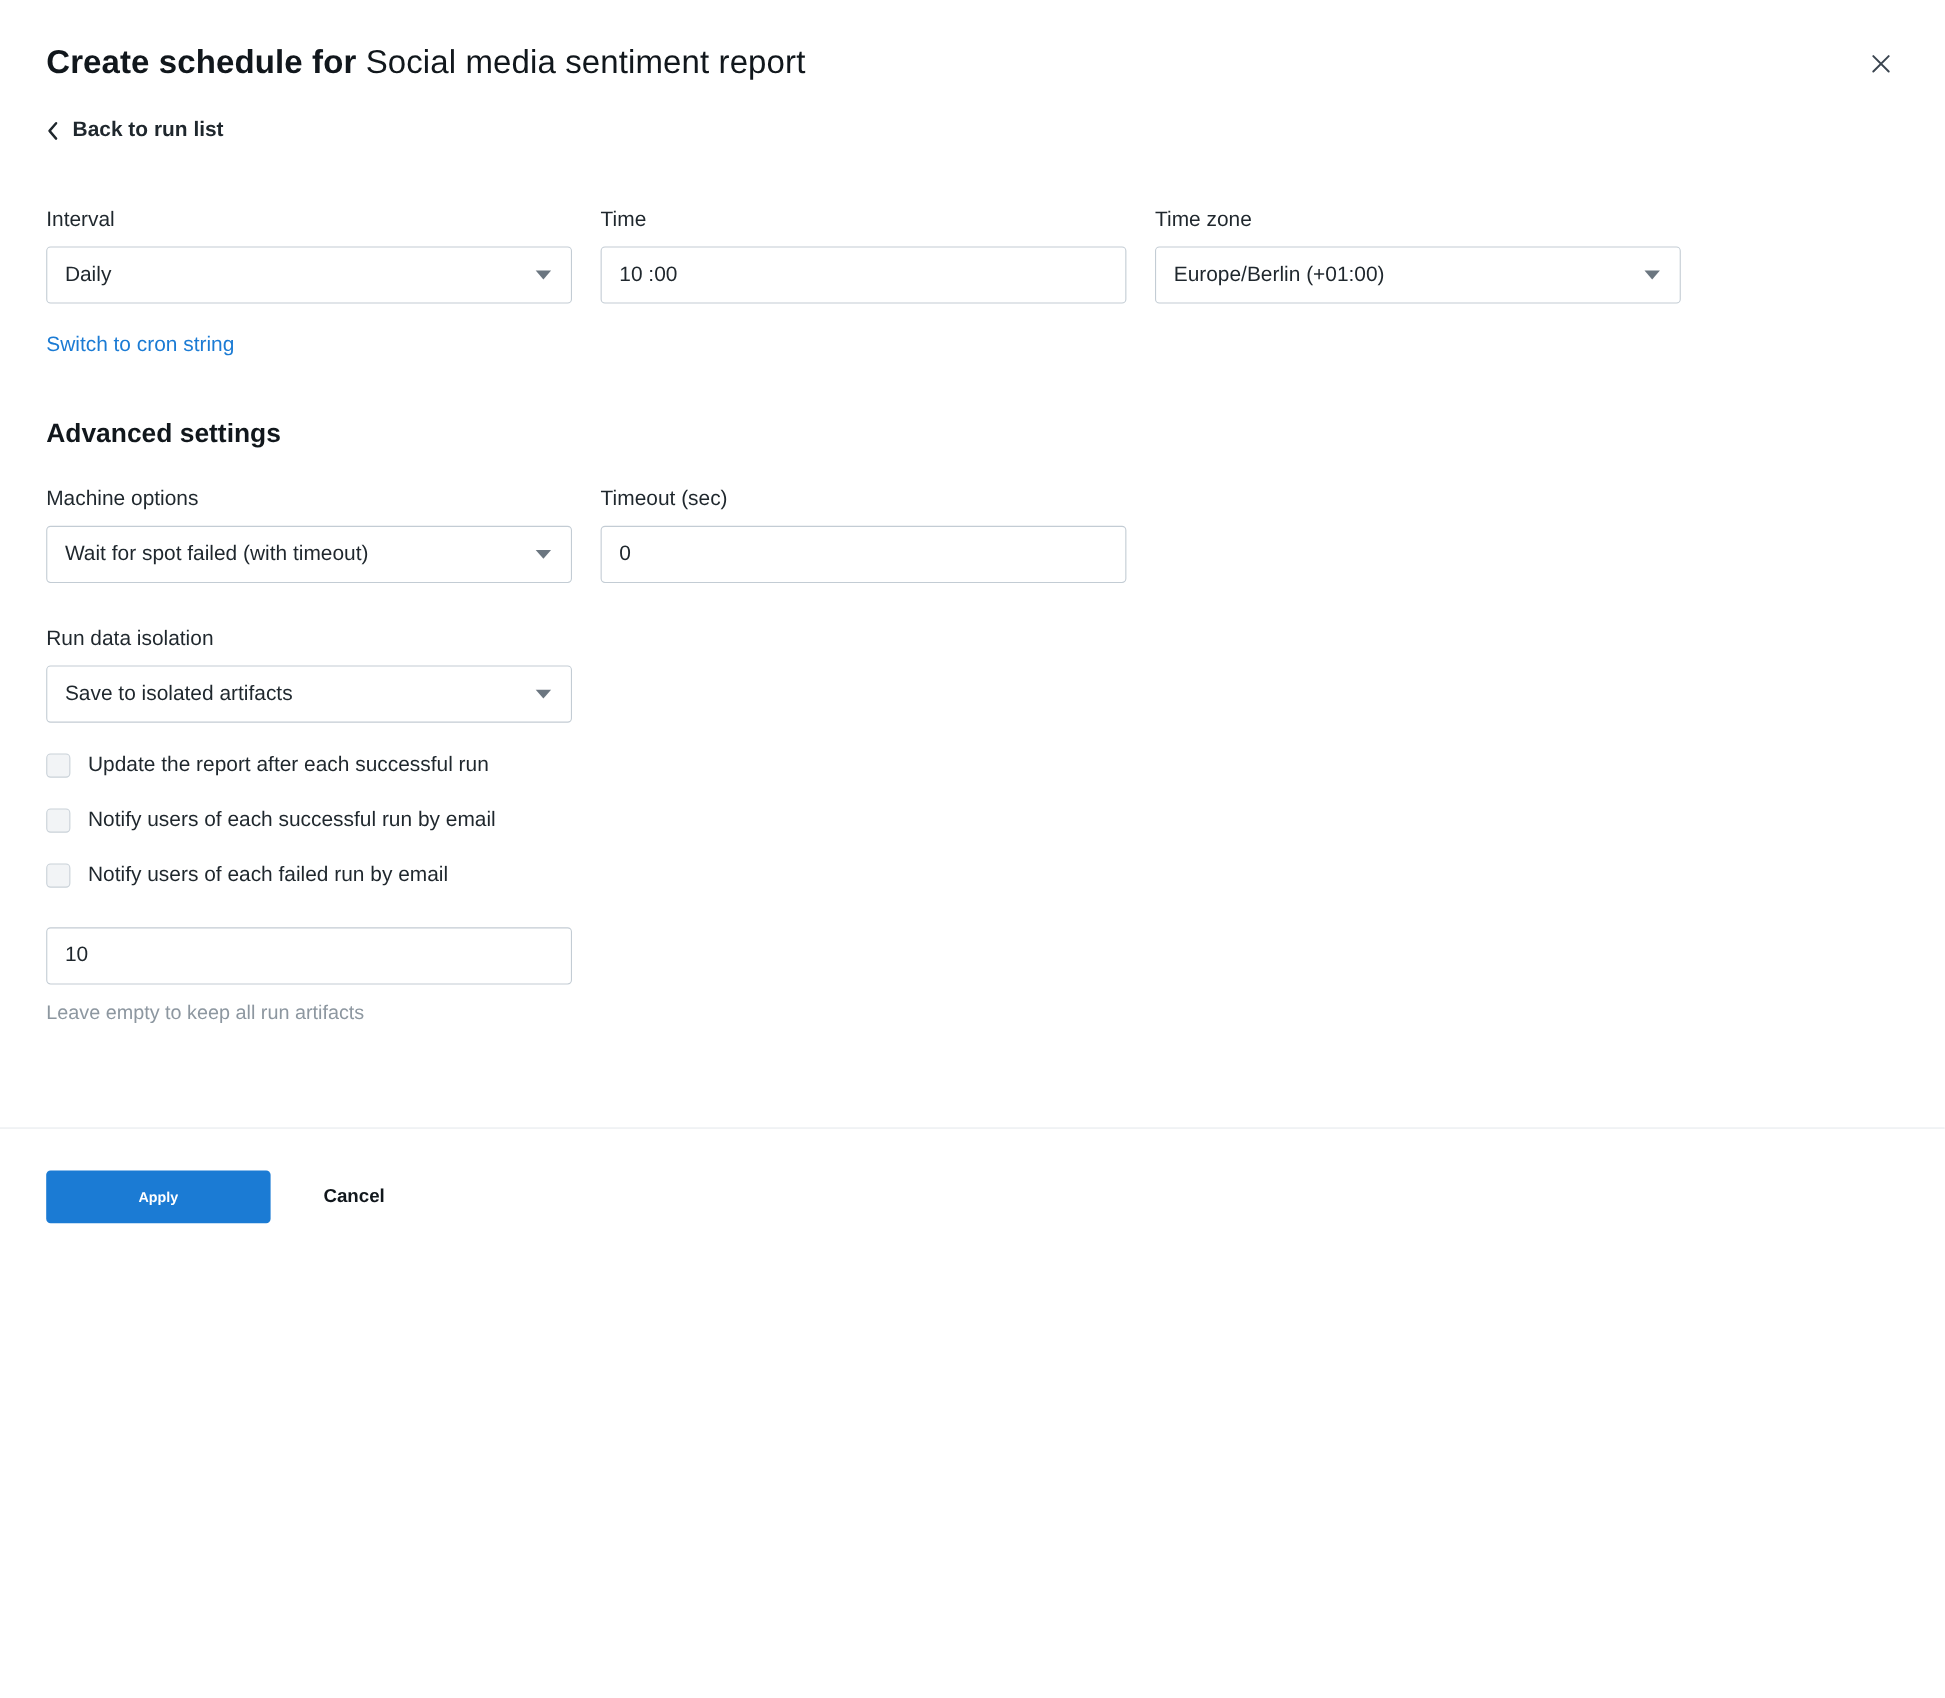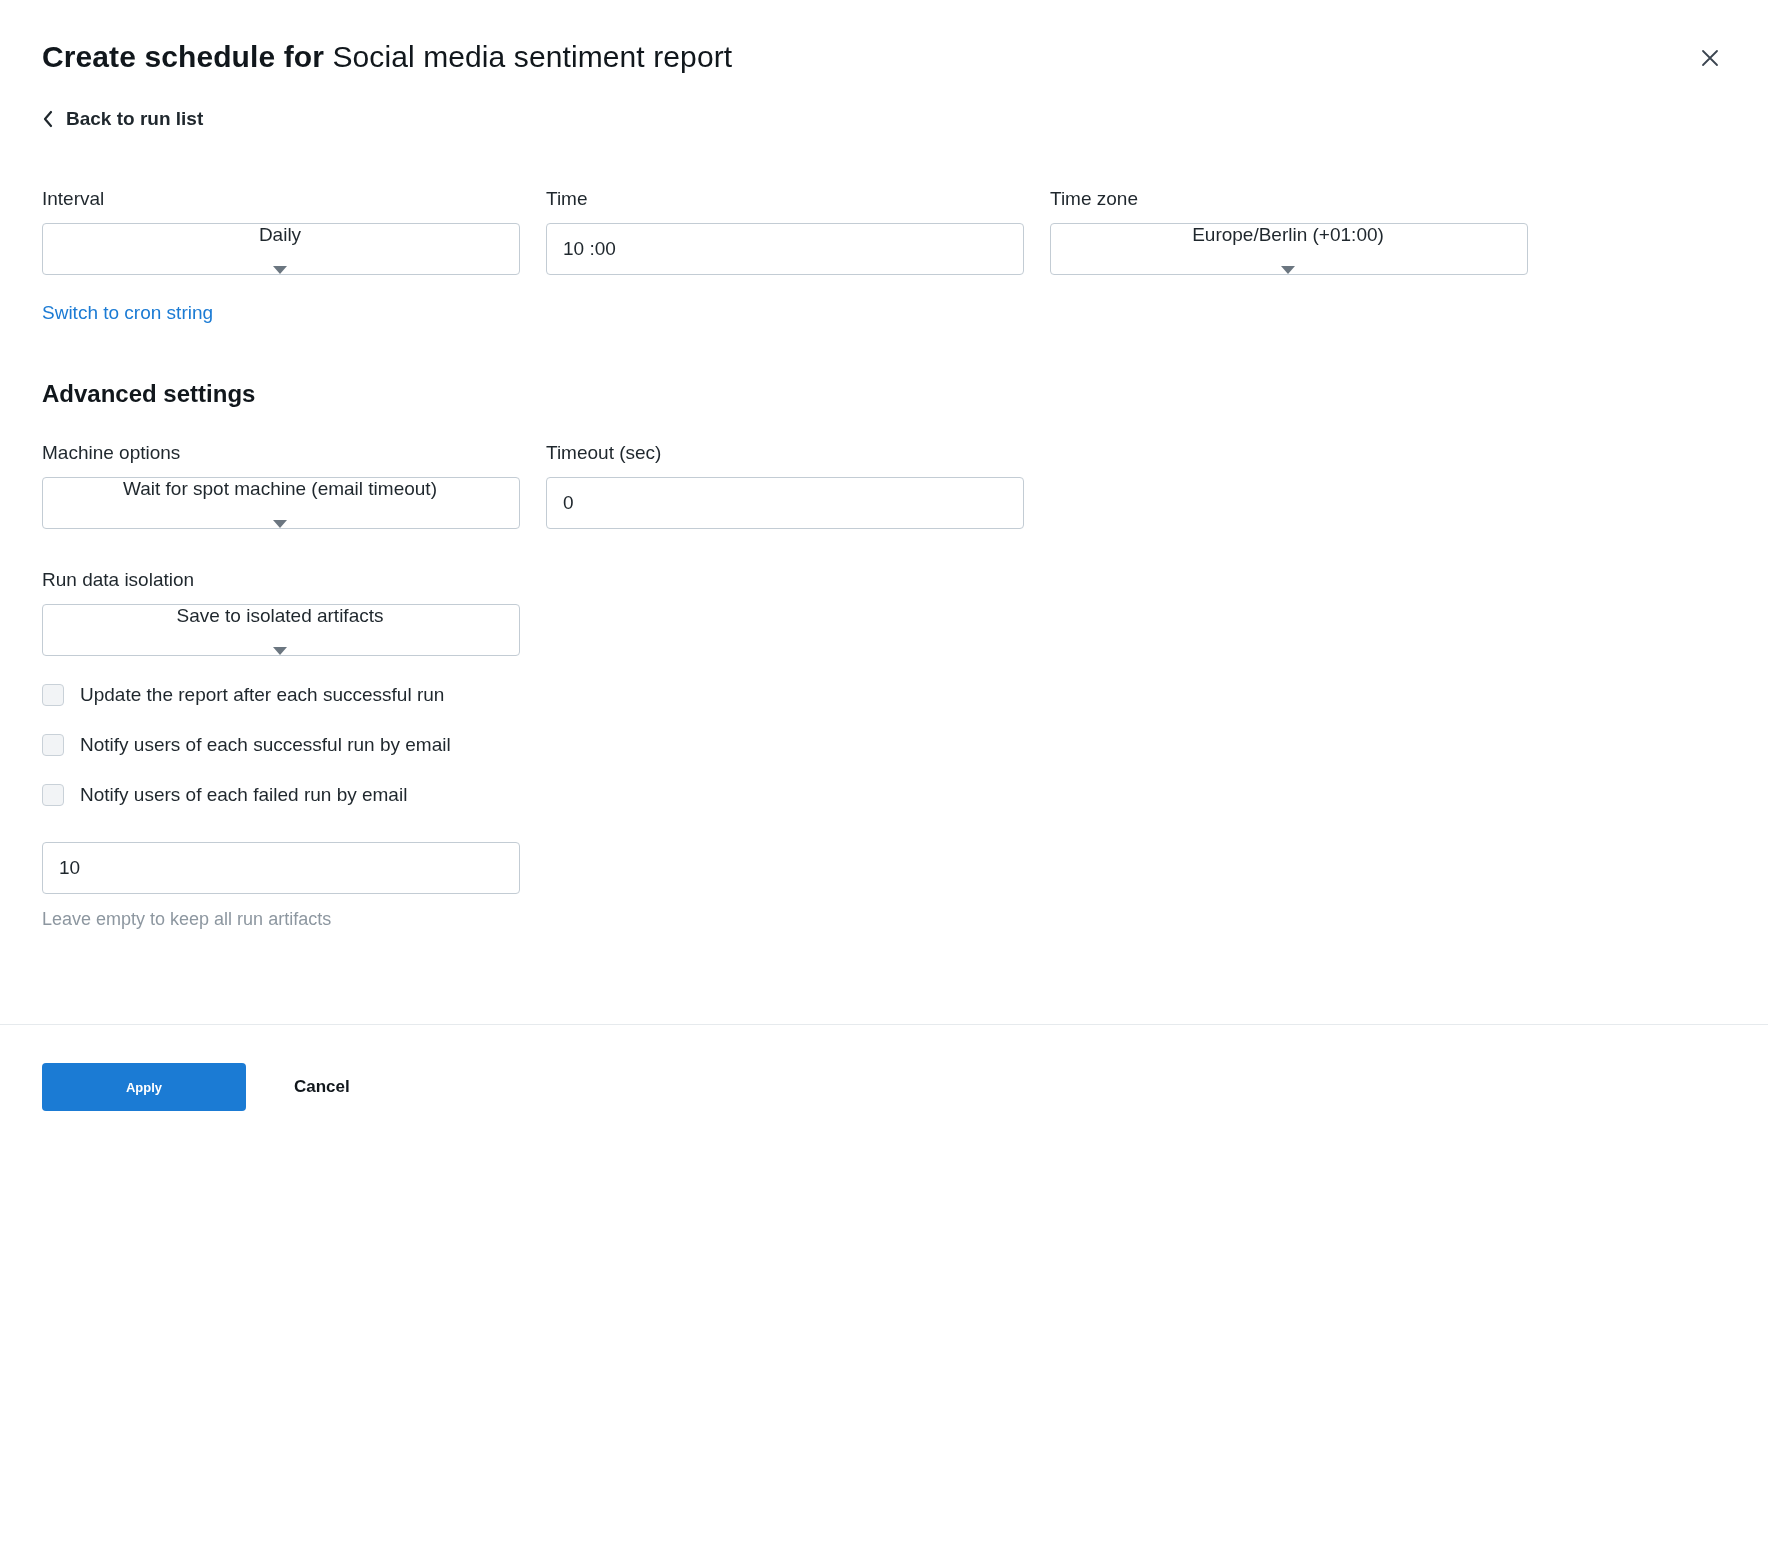--- a/index.html
+++ b/index.html
@@ -37,21 +37,21 @@
     border: 1px solid #C3CCD4; border-radius: 4px;
     font-family: "Liberation Sans", sans-serif;
     font-size: 19px; color: #1F272D;
     padding: 0 16px; background: #fff; outline: none;
   }
   .select-box {
     width: 478px; height: 52px;
     border: 1px solid #C3CCD4; border-radius: 4px;
     display: flex; align-items: center; justify-content: space-between;
     padding: 0 18px 0 16px; font-size: 19px; color: #1F272D;
-    background: #fff; cursor: pointer; flex-direction: column;
+    background: #fff; cursor: pointer;
   }
   .caret-down {
     width: 0; height: 0;
     border-left: 7px solid transparent;
     border-right: 7px solid transparent;
     border-top: 8px solid #6B7680;
   }
   .name-group { margin-top: 54px; }
   .grid3 { display: grid; grid-template-columns: 478px 478px 478px; column-gap: 26px; margin-top: 56px; }
   .grid2 { display: grid; grid-template-columns: 478px 478px; column-gap: 26px; margin-top: 34px; }
@@ -136,21 +136,21 @@
     
     <a class="cron-link">Switch to cron string</a>
 
     
     <h2 class="advanced-heading">Advanced settings</h2>
 
     <div class="grid2">
       <div>
         <label class="field-label">Machine options</label>
         <div class="select-box">
-          <span>Wait for spot machine (email timeout)</span>
+          <span>Wait for spot failed (with timeout)</span>
           <span class="caret-down"></span>
         </div>
       </div>
       <div>
         <label class="field-label">Timeout (sec)</label>
         <input class="text-input" type="text" value="0" style="">
       </div>
     </div>
 
     <div class="isolation-group">

